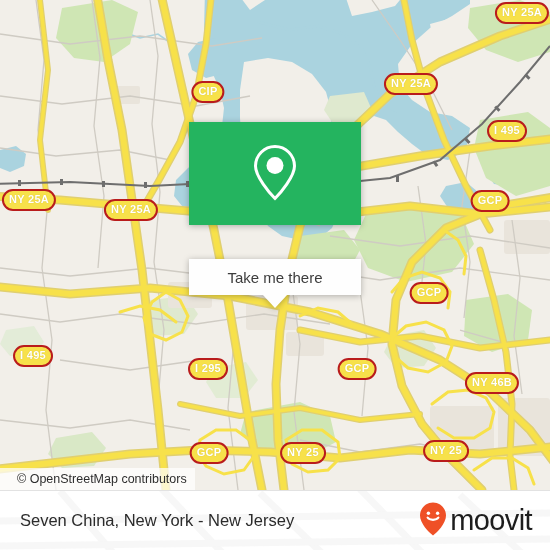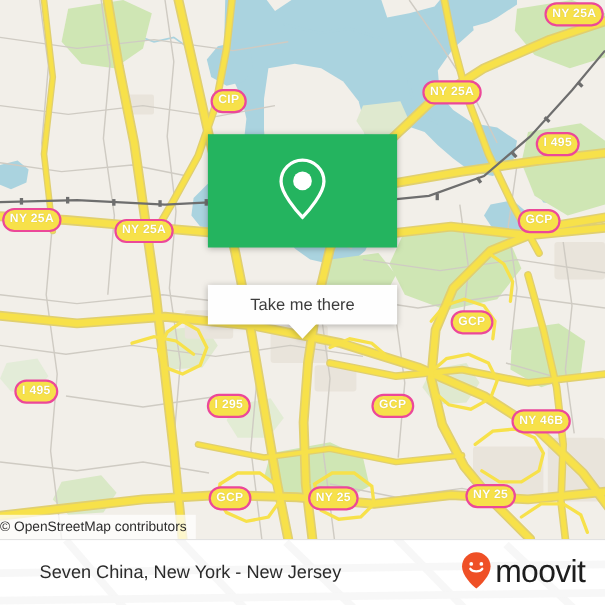--- a/index.html
+++ b/index.html
@@ -23,21 +23,21 @@
     width: 550px; height: 490px;
     background: #f2efe9;
     overflow: hidden;
   }
   #map svg { position: absolute; left:0; top:0; display:block; }
 
   
   .shield {
     position: absolute;
     background: #f7e14a;
-    border: 2px solid #ec4899;
+    border: 2px solid #b91c1c;
     border-radius: 11px;
     color: #ffffff;
     font-weight: bold;
     font-size: 11px;
     line-height: 13px;
     padding: 2px 5px 3px 5px;
     white-space: nowrap;
     letter-spacing: 0.3px;
     text-shadow: 0 0 1px rgba(120,110,0,.35);
     transform: translate(-50%, -50%);
@@ -45,21 +45,21 @@
   }
 
   
   #attribution {
     position: absolute;
     left: 0; top: 468px;
     background: rgba(255,255,255,0.72);
     color: #2e2e2e;
     font-size: 12.5px;
     line-height: 18px;
-    padding: 2px 8px 2px 0;
+    padding: 2px 8px 2px 17px;
     font-family: "Liberation Sans", sans-serif;
     white-space: nowrap;
   }
 
   
   #popup {
     position: absolute;
     left: 189px; top: 122px;
     width: 172px;
     filter: drop-shadow(0 1px 3px rgba(0,0,0,0.28));
@@ -106,21 +106,21 @@
   }
   #bottombar-watermark {
     position: absolute; left: 0; top: -490px;
     width: 550px; height: 550px;
     opacity: 0.055;
     pointer-events: none;
   }
   #place-title {
     position: relative;
     z-index: 2;
-    margin-left: 36px;
+    margin-left: 20px;
     font-size: 16.5px;
     color: #2b2b2b;
     white-space: nowrap;
     font-family: "Liberation Sans", sans-serif;
   }
   #brand {
     position: absolute;
     right: 18px; top: 50%;
     transform: translateY(-50%);
     z-index: 2;

